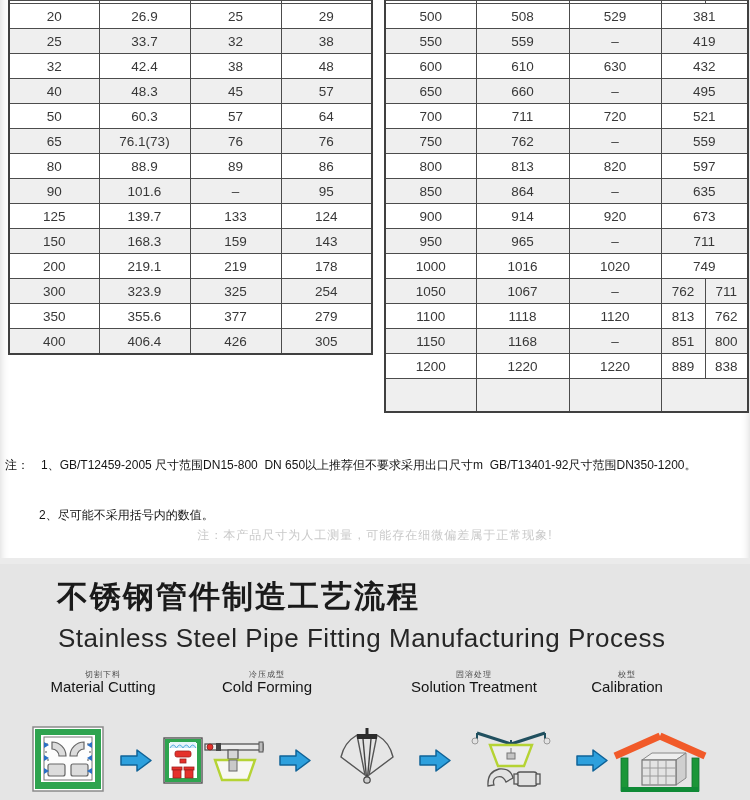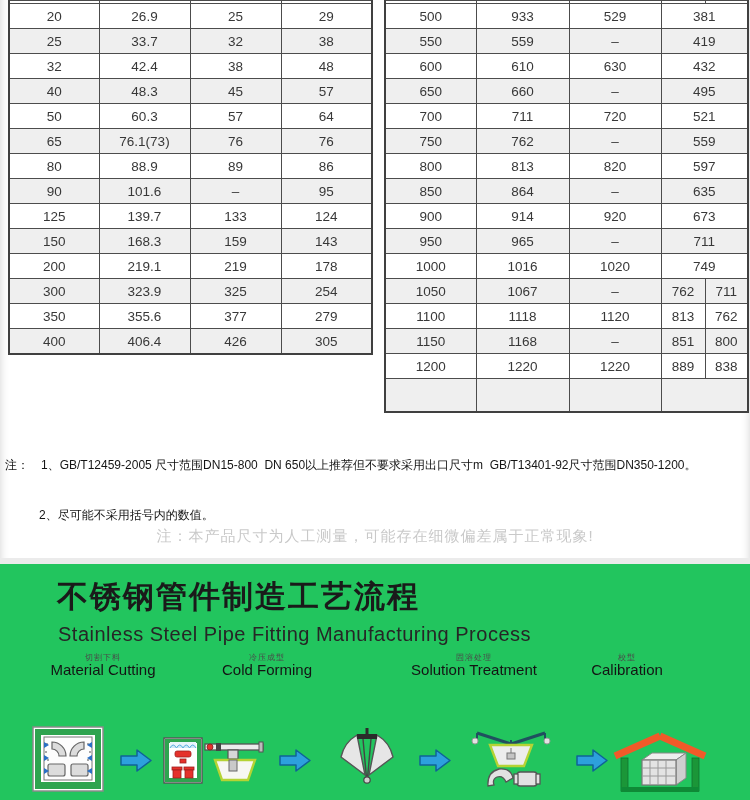--- a/index.html
+++ b/index.html
@@ -17,28 +17,28 @@
   table.dim tr.sliver td{height:2px;}
   .tbl-right table.dim tbody tr:last-child td{height:32px;}
   
   .notes{position:absolute;top:424px;left:5px;right:4px;font-size:12px;color:#141414;line-height:16.5px;white-space:pre-wrap;}
   .notes .ln{margin:0;}
   .notes .ind34{padding-left:34px;}
   .notes .ind40{padding-left:40px;}
   .notes .ind28{padding-left:28px;}
   .notes .lbl{margin-right:12px;}
   
-  .banner{position:absolute;top:527px;left:0;right:0;text-align:center;font-size:15px;letter-spacing:1px;color:var(--banner-gray,#c9c9c9);}
+  .banner{position:absolute;top:527px;left:0;right:0;text-align:center;font-size:12px;letter-spacing:1px;color:var(--banner-gray,#c9c9c9);}
   
   .divider{position:absolute;top:558px;left:0;right:0;height:6px;background:#ebebeb;}
   
-  .section{position:absolute;top:564px;left:0;right:0;bottom:0;background:#22c55e;}
+  .section{position:absolute;top:564px;left:0;right:0;bottom:0;background:#e5e5e5;}
   .title-cn{margin:12px 0 0 57px;font-size:31px;font-weight:bold;color:#1a1a1a;letter-spacing:2px;}
-  .title-en{margin:5px 16px 0 58px;font-size:20px;font-weight:normal;color:#262626;letter-spacing:0.5px;}
-  .steps{position:absolute;top:89px;left:0;right:0;height:34px;}
+  .title-en{margin:5px 16px 0 58px;font-size:26px;font-weight:normal;color:#262626;letter-spacing:0.5px;}
+  .steps{position:absolute;top:106px;left:0;right:0;height:34px;}
   .step{position:absolute;transform:translateX(-50%);text-align:center;}
   .step .cn{display:block;font-size:8px;color:#4a4a4a;letter-spacing:1px;line-height:9px;}
   .step .en{display:block;font-size:15px;color:#141414;line-height:14px;margin-top:1px;}
   .step1{left:103px;} .step2{left:267px;} .step3{left:474px;} .step4{left:627px;}
   .process{position:absolute;top:130px;left:0;right:0;height:102px;}
   .process svg{position:absolute;}
   .f-green{fill:var(--green,#2ea44f);} .st-green{stroke:var(--green,#2ea44f);fill:none;}
   .f-red{fill:var(--red,#e5312b);}
   .st-lime{stroke:var(--lime,#b5d334);} .st-orange{stroke:var(--orange,#f15a29);}
   .f-wall{fill:var(--wall-green,#1b9638);}
@@ -164,21 +164,21 @@
       <tbody>
           <tr class="sliver">
             <td></td>
             <td></td>
             <td></td>
             <td></td>
             <td></td>
           </tr>
           <tr>
             <td>500</td>
-            <td>933</td>
+            <td>508</td>
             <td>529</td>
             <td colspan="2">381</td>
           </tr>
           <tr>
             <td>550</td>
             <td>559</td>
             <td>–</td>
             <td colspan="2">419</td>
           </tr>
           <tr>

